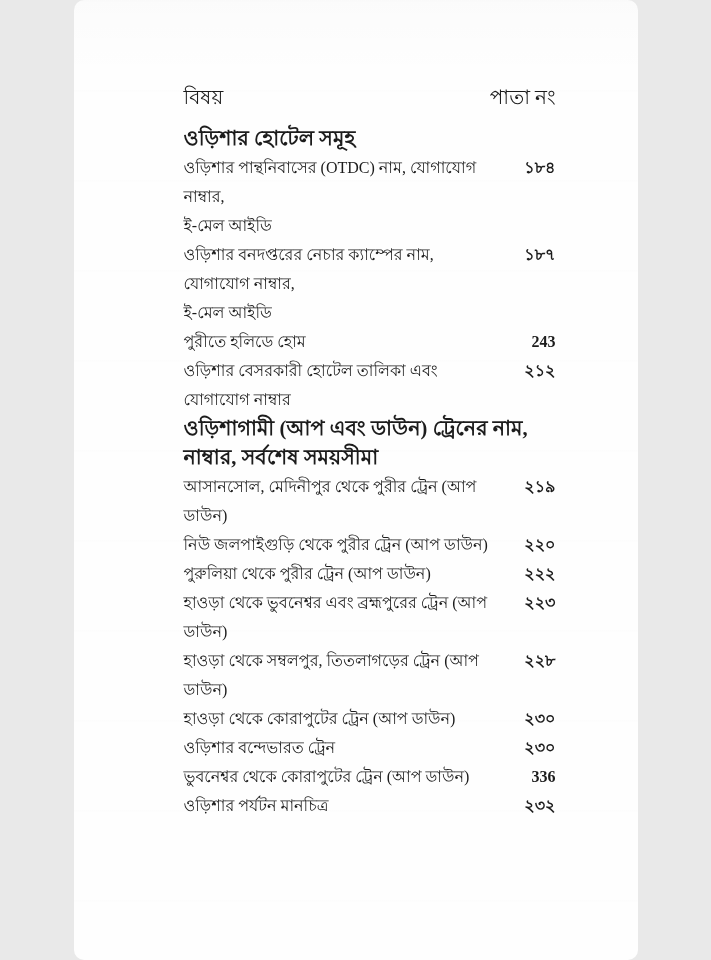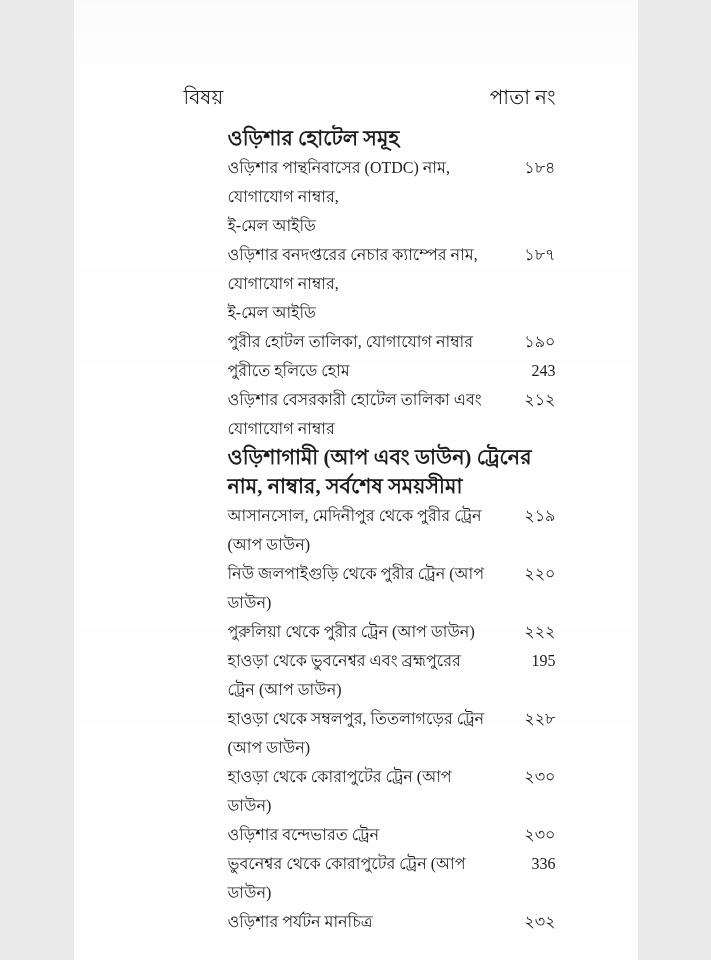--- a/index.html
+++ b/index.html
@@ -10,56 +10,58 @@
     position: relative;
     width: 564px;
     height: 960px;
     margin: 0 auto;
     background: #fefefe;
     background-image:
       linear-gradient(180deg, rgba(0,0,0,0.012) 0%, rgba(0,0,0,0) 8%),
       repeating-linear-gradient(180deg, rgba(0,0,0,0.008) 0px, rgba(0,0,0,0) 3px, rgba(0,0,0,0) 90px);
     color: #1c1c1c;
     overflow: hidden;
+    border-radius: 10px;
   }
 
   .content {
     position: absolute;
     top: 84px;
     left: 110px;
     right: 82px; 
   }
 
   .toc-header {
     display: flex;
     justify-content: space-between;
     align-items: baseline;
     font-size: 20px;
     line-height: 26px;
     margin-bottom: 14px;
   }
 
-  .rows { display: block; margin-left: 44px; }
+  .rows { display: block; }
 
   .row {
     display: flex;
     justify-content: space-between;
     align-items: flex-start;
     font-size: 16px;
     line-height: 29px;
   }
 
   .row .entry-text { flex: 1 1 auto; padding-right: 10px; }
   .row .entry-text .line { display: block; }
 
   .row .entry-page {
     flex: 0 0 56px;
     text-align: right;
     white-space: nowrap;
     line-height: 29px;
+    font-weight: bold;
   }
 
   .row.section {
     font-weight: 700;
     font-size: 20.5px;
     letter-spacing: 0.1px;
   }
 </style>
 </head>
 <body>
@@ -87,26 +89,20 @@
         </div>
         <div class="row">
           <div class="entry-text">
             <span class="line">ওড়িশার বনদপ্তরের নেচার ক্যাম্পের নাম, যোগাযোগ নাম্বার,</span>
             <span class="line">ই-মেল আইডি</span>
           </div>
           <span class="entry-page">১৮৭</span>
         </div>
         <div class="row">
           <div class="entry-text">
-            <span class="line">পুরীর হোটল তালিকা, যোগাযোগ নাম্বার</span>
-          </div>
-          <span class="entry-page">১৯০</span>
-        </div>
-        <div class="row">
-          <div class="entry-text">
             <span class="line">পুরীতে হলিডে হোম</span>
           </div>
           <span class="entry-page">243</span>
         </div>
         <div class="row">
           <div class="entry-text">
             <span class="line">ওড়িশার বেসরকারী হোটেল তালিকা এবং যোগাযোগ নাম্বার</span>
           </div>
           <span class="entry-page">২১২</span>
         </div>
@@ -130,21 +126,21 @@
         <div class="row">
           <div class="entry-text">
             <span class="line">পুরুলিয়া থেকে পুরীর ট্রেন (আপ ডাউন)</span>
           </div>
           <span class="entry-page">২২২</span>
         </div>
         <div class="row">
           <div class="entry-text">
             <span class="line">হাওড়া থেকে ভুবনেশ্বর এবং ব্রহ্মপুরের ট্রেন (আপ ডাউন)</span>
           </div>
-          <span class="entry-page">195</span>
+          <span class="entry-page">২২৩</span>
         </div>
         <div class="row">
           <div class="entry-text">
             <span class="line">হাওড়া থেকে সম্বলপুর, তিতলাগড়ের ট্রেন (আপ ডাউন)</span>
           </div>
           <span class="entry-page">২২৮</span>
         </div>
         <div class="row">
           <div class="entry-text">
             <span class="line">হাওড়া থেকে কোরাপুটের ট্রেন (আপ ডাউন)</span>

